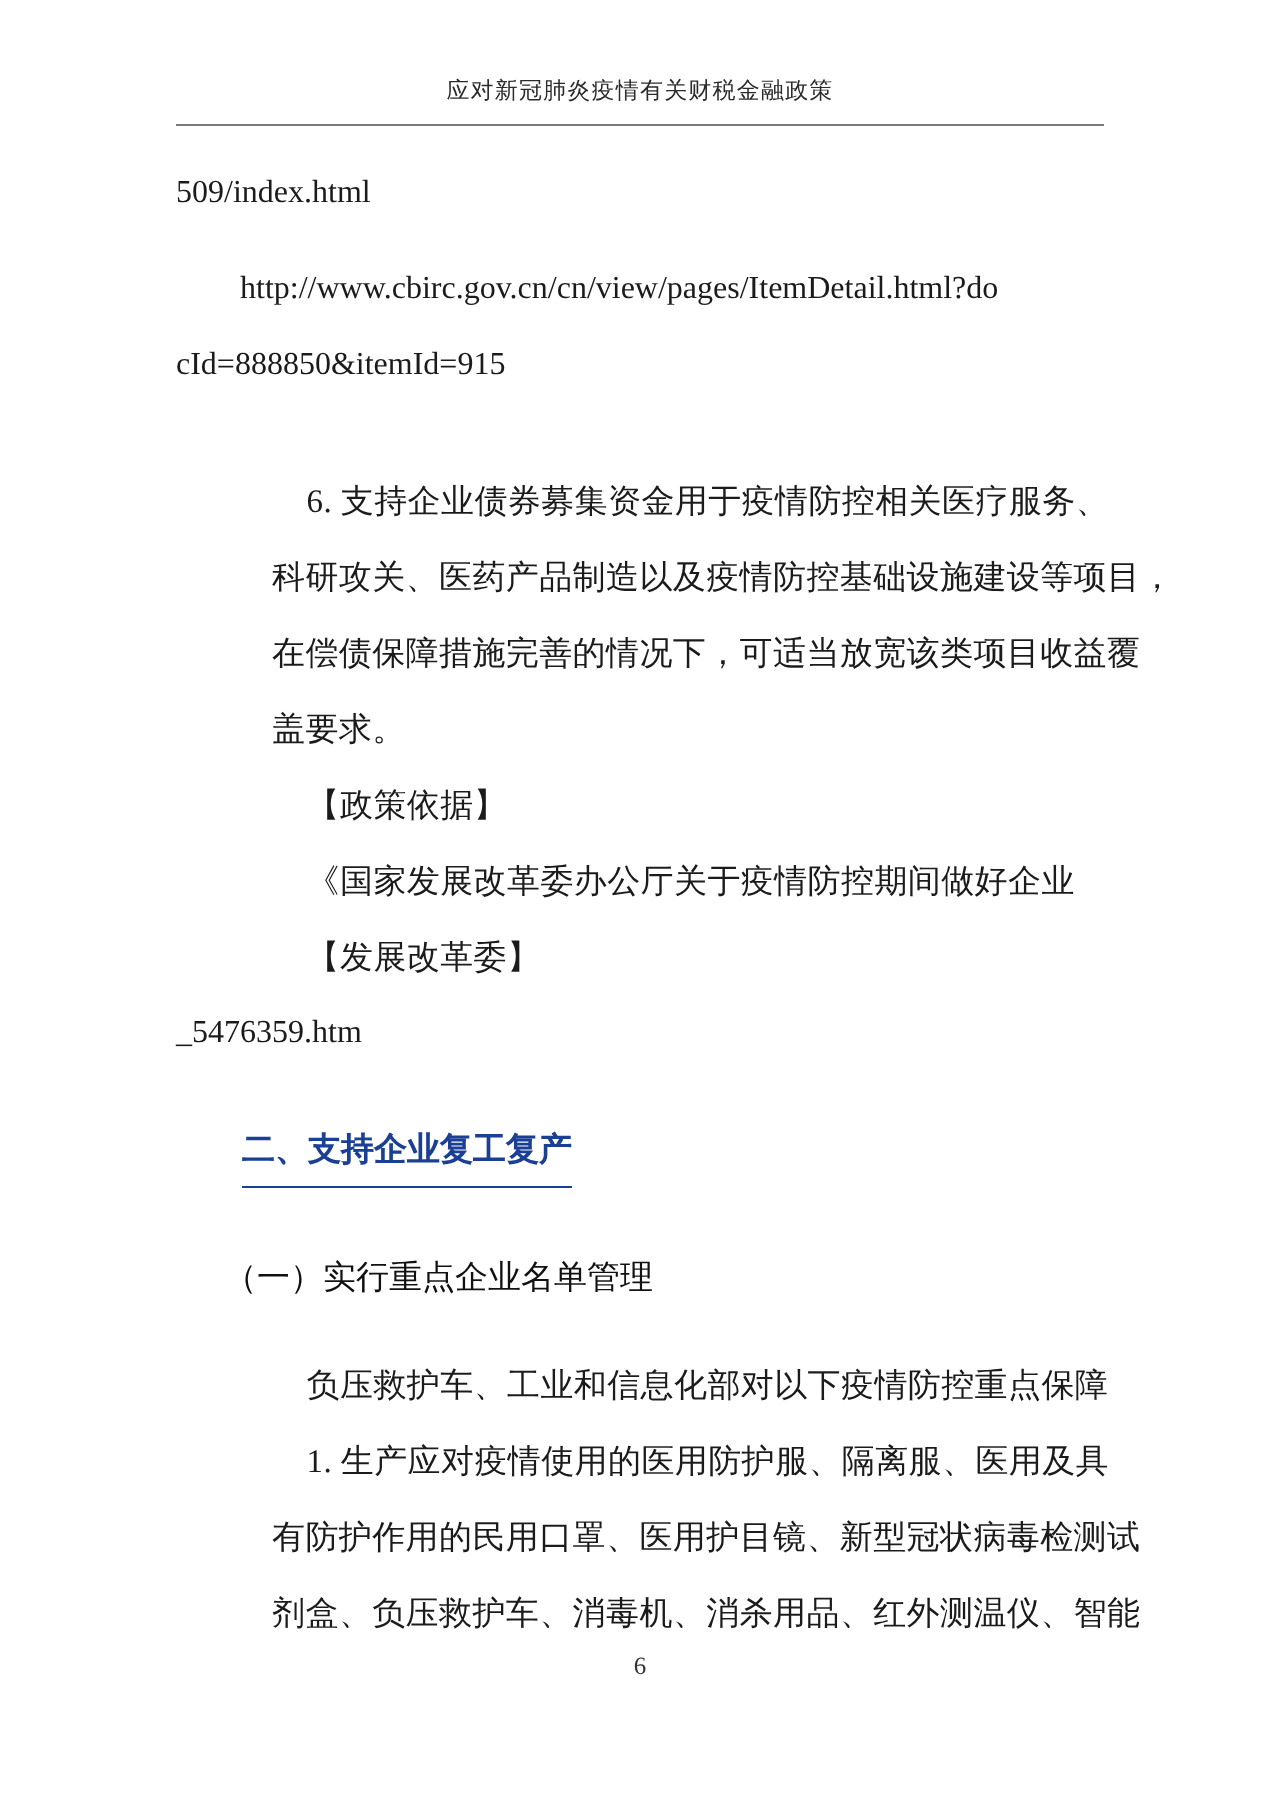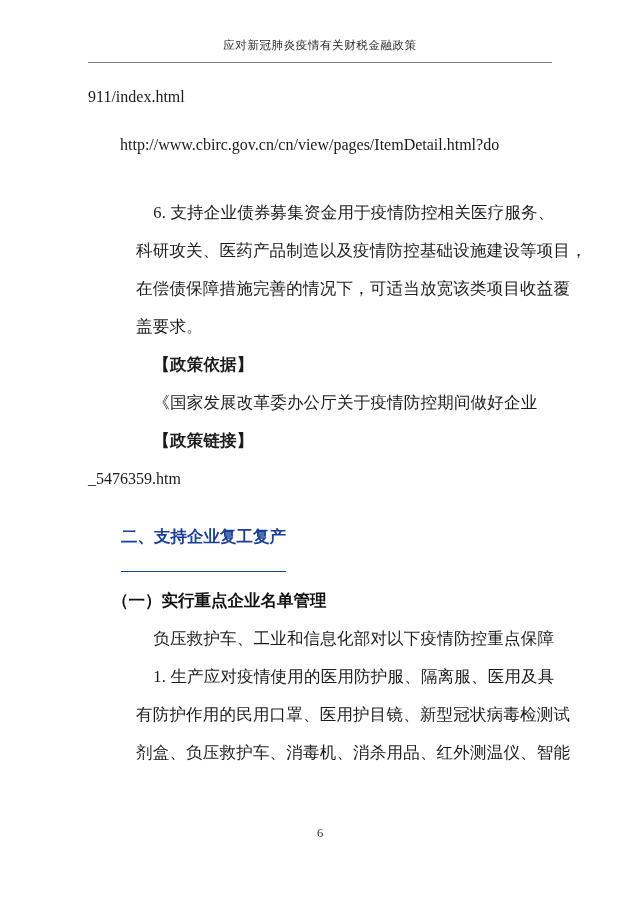--- a/index.html
+++ b/index.html
@@ -73,73 +73,74 @@
   .gap-md { height: 22px; }
   .gap-lg { height: 30px; }
   
   .section-heading {
     font-size: 16.5px;
     line-height: 34px;
     color: #1a3f94;
     font-weight: bold;
     display: inline-block;
     border-bottom: 1.5px solid #1a3f94;
-    padding-bottom: 17px;
+    padding-bottom: 1px;
     margin-left: 33px;
     font-family: "Liberation Serif", "DejaVu Serif", serif;
   }
   .subheading {
     font-size: 16.5px;
     line-height: 38px;
-    font-weight: bold;
+    font-weight: normal;
     color: #111111;
-    margin: 0;
+    margin: 16px;
     white-space: pre;
   }
   
   .page-number {
     position: absolute;
     left: 0;
     top: 826px;
     width: 640px;
     text-align: center;
     font-size: 12.5px;
     color: #333333;
     font-family: "Liberation Serif", "DejaVu Serif", serif;
   }
   .bracket-line {
-    font-weight: bold;
+    font-weight: normal;
   }
 </style>
 </head>
 <body>
 
 <div class="page">
   <div class="page-inner">
 
     <div class="header">应对新冠肺炎疫情有关财税金融政策</div>
     <div class="header-rule"></div>
 
     <div class="content">
 
-      <p class="line url">911/index.html</p>
+      <p class="line url">509/index.html</p>
       <div class="gap-sm"></div>
       <p class="line url">        http://www.cbirc.gov.cn/cn/view/pages/ItemDetail.html?do</p>
+      <p class="line url">cId=888850&amp;itemId=915</p>
 
       <div class="gap-lg"></div>
 
       <p class="line cn">    6. 支持企业债券募集资金用于疫情防控相关医疗服务、</p>
       <p class="line cn">科研攻关、医药产品制造以及疫情防控基础设施建设等项目，</p>
       <p class="line cn">在偿债保障措施完善的情况下，可适当放宽该类项目收益覆</p>
       <p class="line cn">盖要求。</p>
 
       <p class="line cn bracket-line">    【政策依据】</p>
       <p class="line cn">    《国家发展改革委办公厅关于疫情防控期间做好企业</p>
 
-      <p class="line cn bracket-line">    【政策链接】</p>
+      <p class="line cn bracket-line">    【发展改革委】</p>
       <p class="line url">_5476359.htm</p>
 
       <div class="gap-md"></div>
 
       <div>
         <span class="section-heading">二、支持企业复工复产</span>
       </div>
 
       <div class="gap-sm"></div>
 

